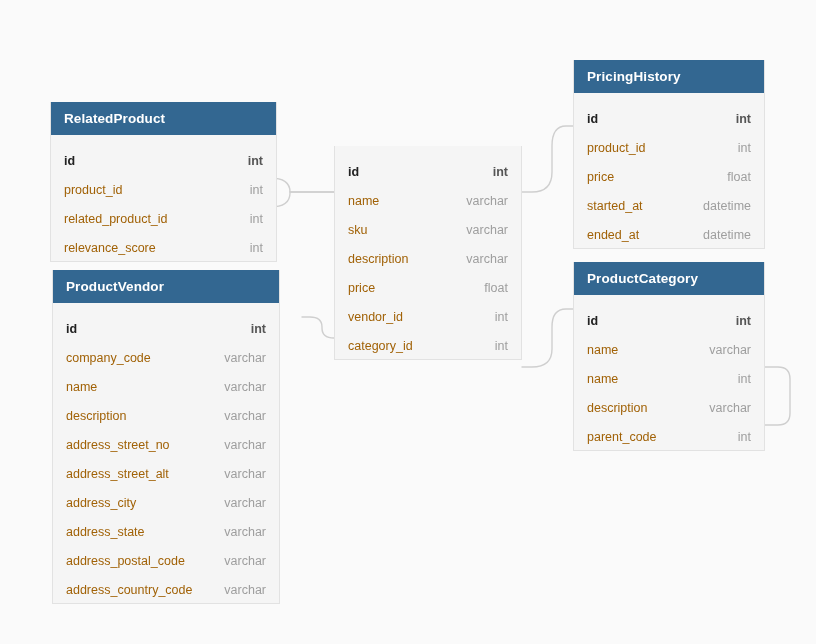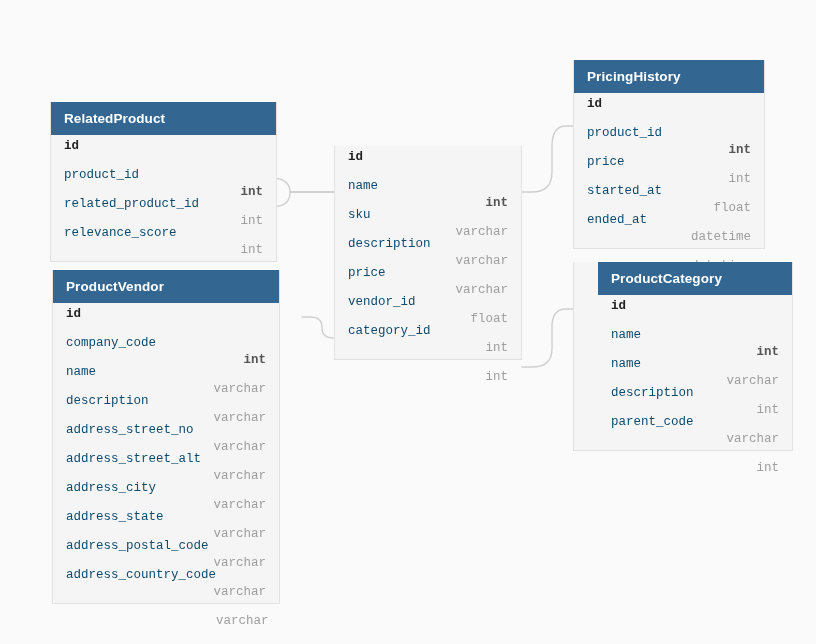--- a/index.html
+++ b/index.html
@@ -54,32 +54,31 @@
     box-sizing: border-box;
     white-space: nowrap;
   }
 
   .entity-body {
     padding: 4px 0 6px 0;
   }
 
   .field-row {
     display: flex;
-    align-items: flex-start;
+    align-items: flex-end;
     justify-content: space-between;
     height: 29px;
     padding: 0 13px;
     box-sizing: border-box;
     white-space: nowrap;
-    font-family: Liberation Mono, monospace;
   }
 
   .field-name {
     font-size: 12.5px;
-    color: #0c4a6e;
+    color: #a16207;
   }
   .field-type {
     font-size: 12.5px;
     color: #9e9e9e;
     text-align: right;
     margin-top: 46px;
   }
 
   .field-row.pk .field-name {
     color: #222222;
@@ -218,21 +217,21 @@
         <div class="field-row">
           <span class="field-name">started_at</span>
           <span class="field-type">datetime</span>
         </div>
         <div class="field-row">
           <span class="field-name">ended_at</span>
           <span class="field-type">datetime</span>
         </div>
       </div>
     </div>
-    <div class="entity" style="left: 573px; top: 262px; width: 220px; padding-left: 24px;">
+    <div class="entity" style="left: 573px; top: 262px; width: 192px;">
       <div class="entity-header">ProductCategory</div>
       <div class="entity-body">
         <div class="field-row pk">
           <span class="field-name">id</span>
           <span class="field-type">int</span>
         </div>
         <div class="field-row">
           <span class="field-name">name</span>
           <span class="field-type">varchar</span>
         </div>

